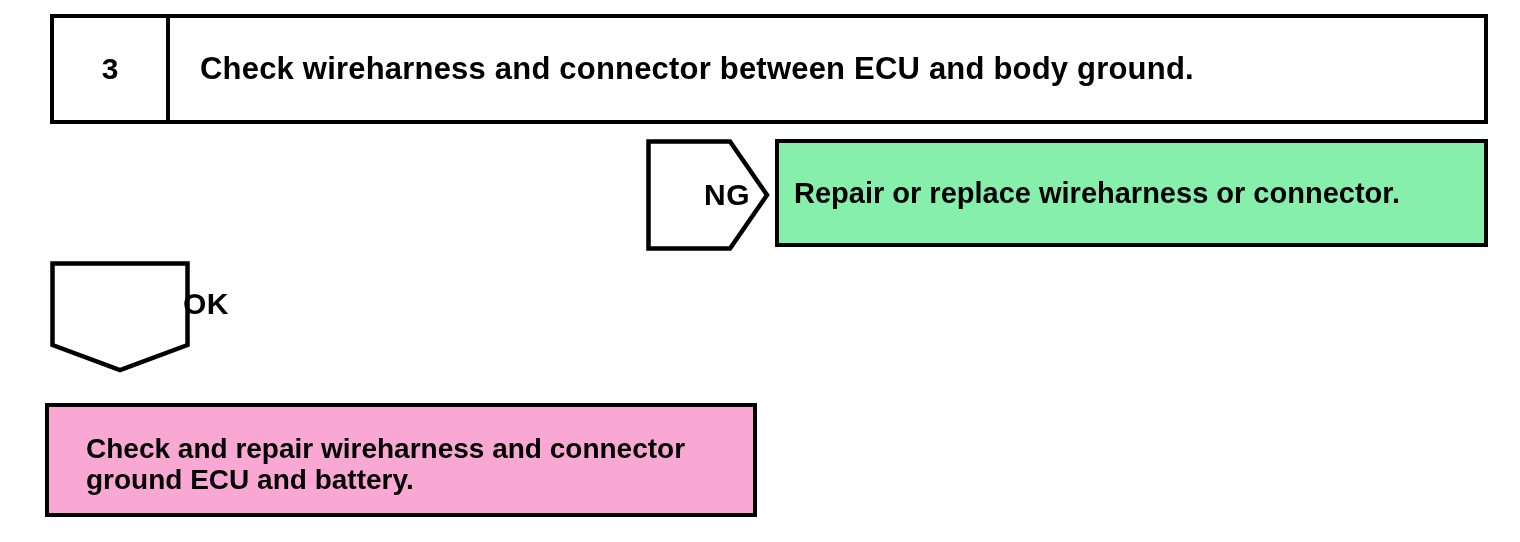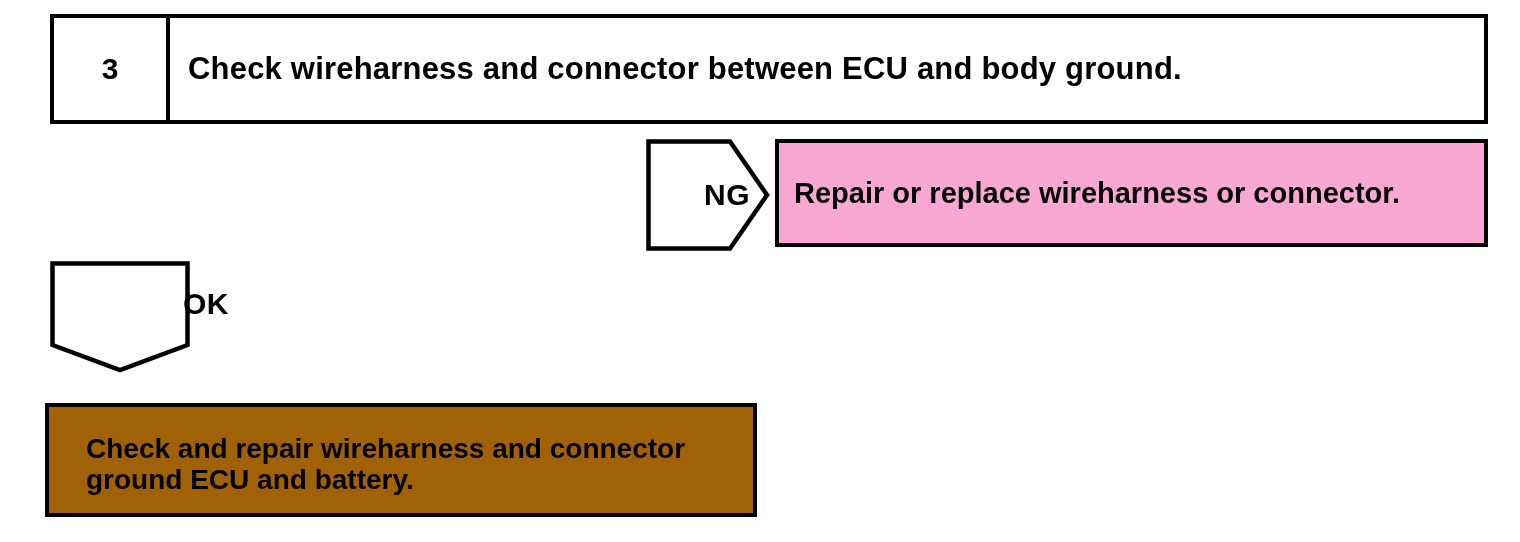--- a/index.html
+++ b/index.html
@@ -41,20 +41,21 @@
   }
   .step-instruction {
     flex: 1;
     display: flex;
     align-items: center;
     padding-left: 18px;
     font-size: 31px;
     font-weight: bold;
     letter-spacing: 0.2px;
     white-space: nowrap;
+    margin-left: 12px;
   }
 
   
   .connector {
     box-sizing: border-box;
   }
   .connector svg {
     display: block;
   }
   .connector-label {
@@ -99,37 +100,37 @@
     top: 139px;
     width: 713px;
     height: 108px;
     border: 4px solid #000;
     box-sizing: border-box;
     display: flex;
     align-items: center;
     padding-left: 15px;
     font-size: 29px;
     font-weight: bold;
-    background: #f9a8d4;
+    background: #86efac;
     white-space: nowrap;
   }
 
   
   .result-box {
     left: 45px;
     top: 403px;
     width: 712px;
     height: 114px;
     border: 4px solid #000;
     box-sizing: border-box;
     padding: 26px 14px 0 37px;
     font-size: 28px;
     font-weight: bold;
     line-height: 31px;
-    background: #a16207;
+    background: #f9a8d4;
   }
   .result-line { display: block; white-space: nowrap; }
 </style>
 </head>
 <body>
 
 <div id="stage">
 
   <div class="abs step-box">
     <div class="step-number-cell">3</div>

